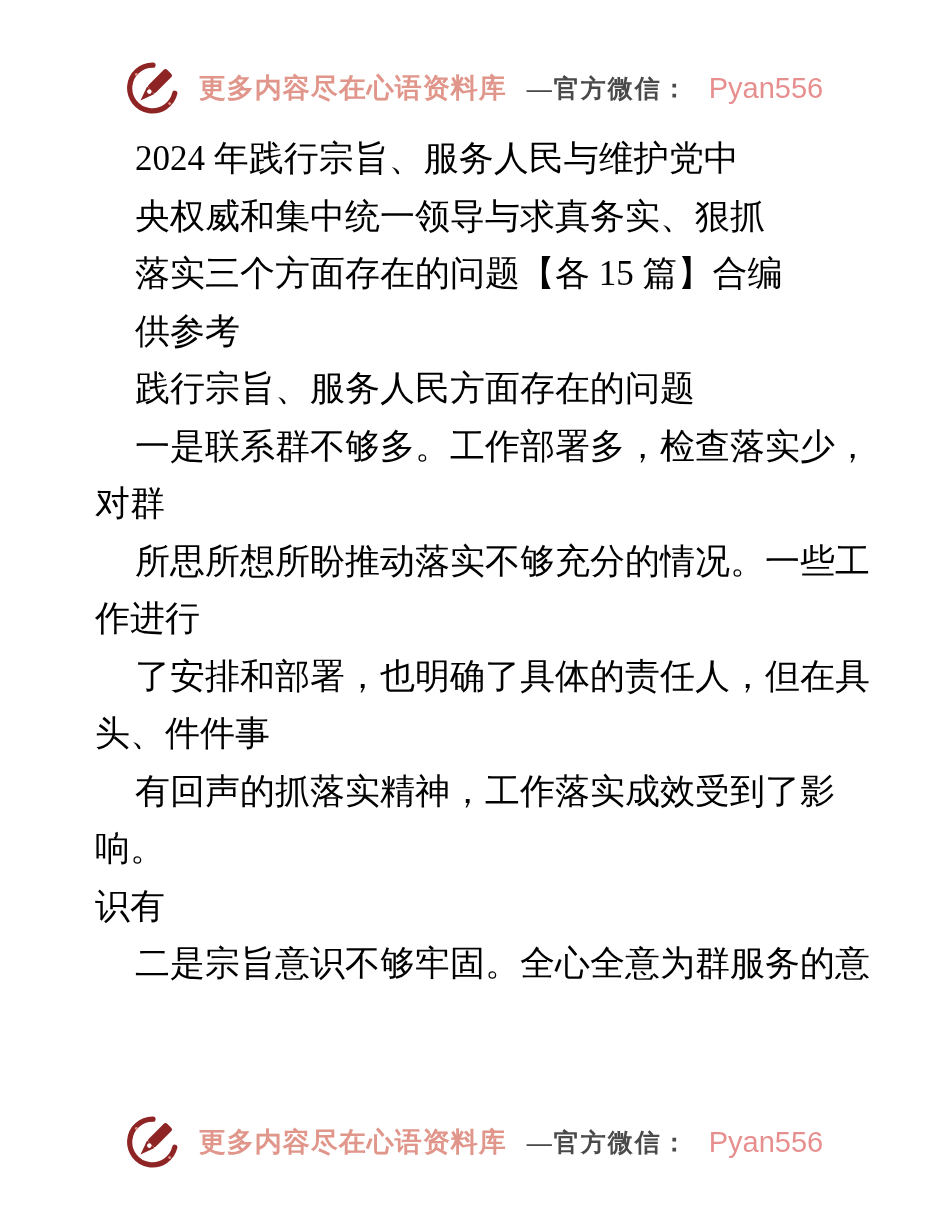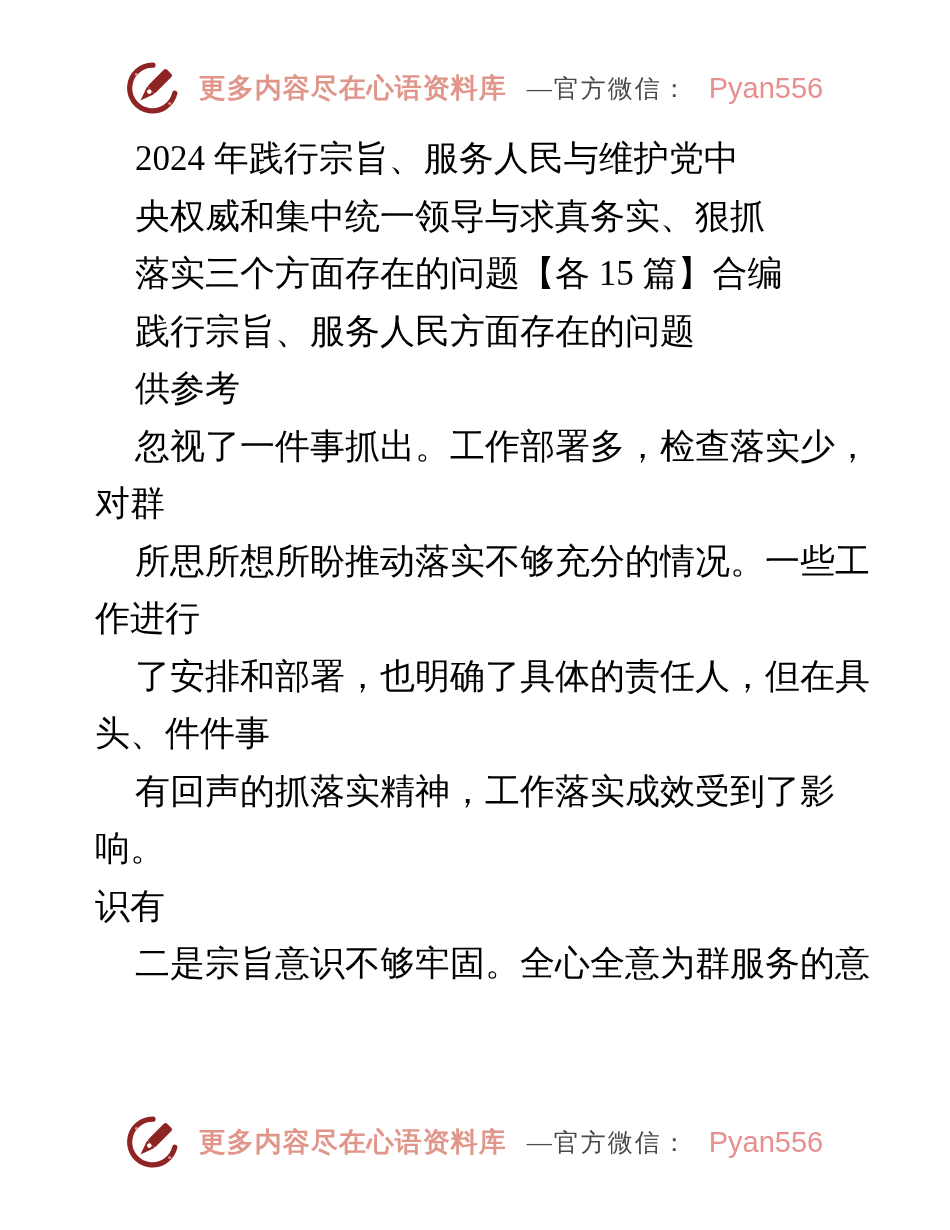--- a/index.html
+++ b/index.html
@@ -39,21 +39,21 @@
   .wm-site {
     color: #e0968a;
     font-size: 27px;
     font-weight: bold;
     letter-spacing: 1px;
     font-family: "Liberation Serif", "DejaVu Serif", serif;
   }
   .wm-sep {
     color: #4a4a4a;
     font-size: 25px;
-    font-weight: normal;
+    font-weight: bold;
     letter-spacing: 2px;
     font-family: "Liberation Serif", "DejaVu Serif", serif;
   }
   .wm-id {
     color: #e78f8f;
     font-size: 29px;
     font-family: "Liberation Sans", "DejaVu Sans", sans-serif;
   }
   
   .content {
@@ -92,23 +92,23 @@
     </span>
     <span class="wm-site">更多内容尽在心语资料库</span>
       <span class="wm-sep">—官方微信：</span>
       <span class="wm-id">Pyan556</span>
   </div>
 
   <div class="content">
     <div class="line indented">2024 年践行宗旨、服务人民与维护党中</div>
     <div class="line indented">央权威和集中统一领导与求真务实、狠抓</div>
     <div class="line indented">落实三个方面存在的问题【各 15 篇】合编</div>
+    <div class="line indented">供参考</div>
     <div class="line indented">践行宗旨、服务人民方面存在的问题</div>
-    <div class="line indented">供参考</div>
-    <div class="line indented">忽视了一件事抓出。工作部署多，检查落实少，</div>
+    <div class="line indented">一是联系群不够多。工作部署多，检查落实少，</div>
     <div class="line">对群</div>
     <div class="line indented">所思所想所盼推动落实不够充分的情况。一些工</div>
     <div class="line">作进行</div>
     <div class="line indented">了安排和部署，也明确了具体的责任人，但在具</div>
     <div class="line">头、件件事</div>
     <div class="line indented">有回声的抓落实精神，工作落实成效受到了影</div>
     <div class="line">响。</div>
     <div class="line">识有</div>
     <div class="line indented">二是宗旨意识不够牢固。全心全意为群服务的意</div>
   </div>

